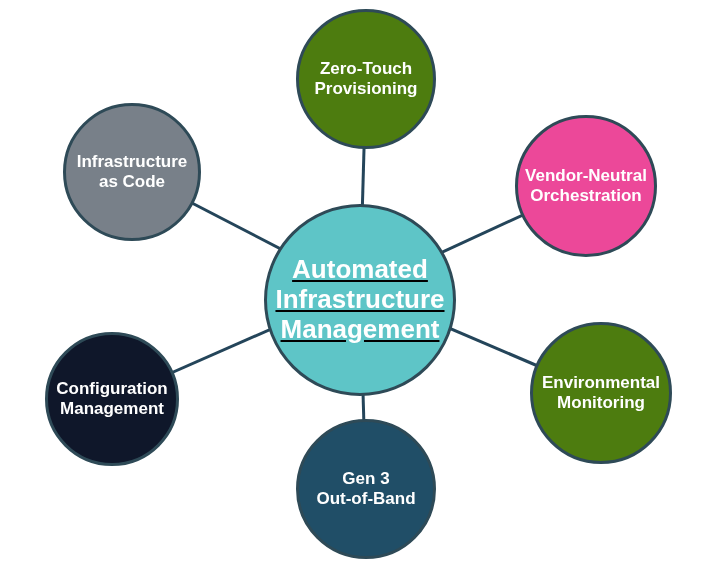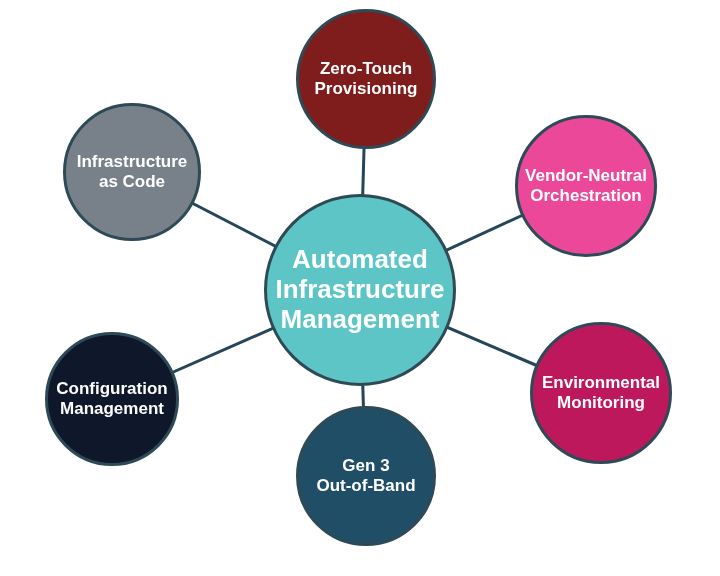--- a/index.html
+++ b/index.html
@@ -33,28 +33,28 @@
     justify-content: center;
     text-align: center;
   }
   .node .label {
     color: #ffffff;
     font-weight: bold;
     white-space: pre-line;
     line-height: 1.2;
   }
   
-  .node.center { left: 264px; top: 194px; width: 192px; height: 192px; }
+  .node.center { left: 264px; top: 204px; width: 192px; height: 192px; text-decoration: underline; }
   .node.center .label { font-size: 26px; line-height: 1.15; }
   
   .node.sat .label { font-size: 17px; }
   .node.n0 { left: 296px; top:   9px; width: 140px; height: 140px; } 
   .node.n1 { left: 515px; top: 115px; width: 142px; height: 142px; } 
   .node.n2 { left: 530px; top: 322px; width: 142px; height: 142px; } 
-  .node.n3 { left: 296px; top: 406px; width: 140px; height: 140px; } 
+  .node.n3 { left: 296px; top: 419px; width: 140px; height: 140px; } 
   .node.n4 { left:  45px; top: 332px; width: 134px; height: 134px; } 
   .node.n5 { left:  63px; top: 103px; width: 138px; height: 138px; } 
 </style>
 </head>
 <body style="background: rgb(255, 255, 255);">
 
 <div class="canvas">
 
   <svg class="links" width="720" height="576" viewBox="0 0 720 576" aria-hidden="true">
     <line x1="360" y1="290" x2="366" y2="79" style="stroke: rgb(36, 69, 90);"></line>
@@ -64,31 +64,31 @@
     <line x1="360" y1="290" x2="112" y2="399" style="stroke: rgb(36, 69, 90);"></line>
     <line x1="360" y1="290" x2="132" y2="172" style="stroke: rgb(36, 69, 90);"></line>
   </svg>
 
   <div class="node center" style="background: rgb(94, 197, 199); border-color: rgb(46, 74, 87);">
     <span class="label">Automated
 Infrastructure
 Management</span>
   </div>
 
-  <div class="node sat n0" style="background: #7f1d1d; border-color: rgb(46, 74, 87);">
+  <div class="node sat n0" style="background: #4d7c0f; border-color: rgb(46, 74, 87);">
     <span class="label">Zero-Touch
 Provisioning</span>
   </div>
 
   <div class="node sat n1" style="background: #ec4899; border-color: rgb(46, 74, 87);">
     <span class="label">Vendor-Neutral
 Orchestration</span>
   </div>
 
-  <div class="node sat n2" style="background: #be185d; border-color: rgb(46, 74, 87);">
+  <div class="node sat n2" style="background: #4d7c0f; border-color: rgb(46, 74, 87);">
     <span class="label">Environmental
 Monitoring</span>
   </div>
 
   <div class="node sat n3" style="background: rgb(32, 78, 103); border-color: rgb(46, 74, 87);">
     <span class="label">Gen 3
 Out-of-Band</span>
   </div>
 
   <div class="node sat n4" style="background: #0f172a; border-color: rgb(46, 74, 87);">

